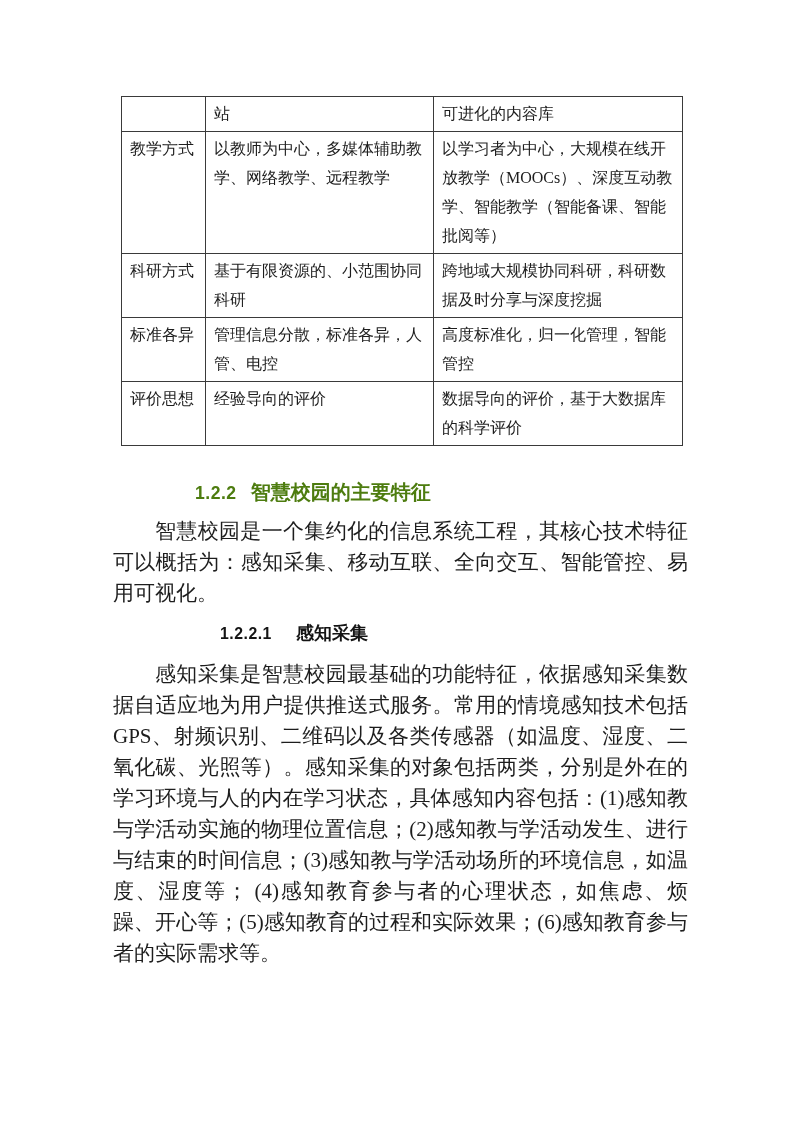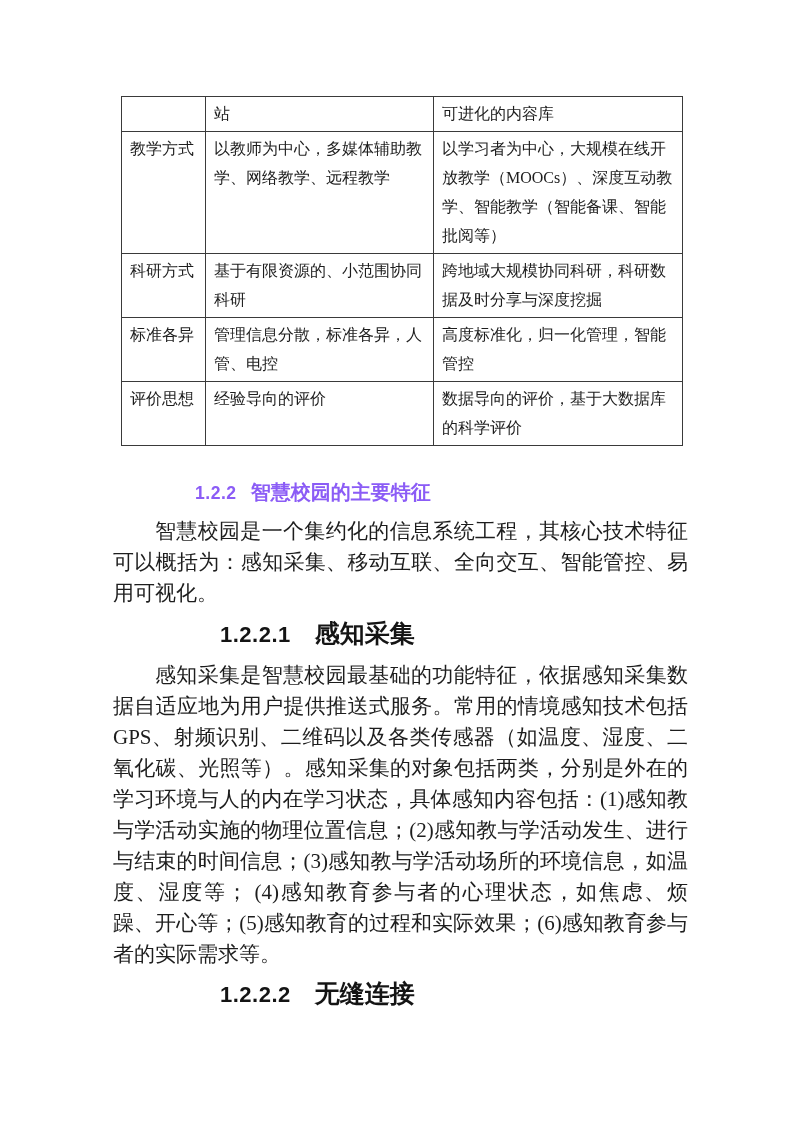--- a/index.html
+++ b/index.html
@@ -36,26 +36,26 @@
   col.c1 { width: 84px; }
   col.c2 { width: 228px; }
   col.c3 { width: 249px; }
   
   .h-main {
     margin: 34px 0 0 82px;
     font-family: "Liberation Sans", "DejaVu Sans", sans-serif;
     font-weight: bold;
     font-size: 20px;
     line-height: 24px;
-    color: #8b5cf6;
+    color: #4d7c0f;
   }
   .h-sub {
     font-family: "Liberation Sans", "DejaVu Sans", sans-serif;
     font-weight: bold;
-    font-size: 25px;
+    font-size: 18px;
     line-height: 24px;
     color: #141414;
   }
   .h-sub.first  { margin: 12px 0 0 107px; }
   .h-sub.second { margin: 11px 0 0 107px; }
   .hnum { font-size: 0.88em; letter-spacing: 0.5px; }
   .gap-sm { margin-left: 14px; }
   .gap-lg { margin-left: 24px; }
   
   p.body {
@@ -110,16 +110,15 @@
         </tr>
       </tbody>
     </table>
 
     <h2 class="h-main"><span class="hnum">1.2.2</span><span class="gap-sm">智慧校园的主要特征</span></h2>
     <p class="body p1">智慧校园是一个集约化的信息系统工程，其核心技术特征可以概括为：感知采集、移动互联、全向交互、智能管控、易用可视化。</p>
 
     <h3 class="h-sub first"><span class="hnum">1.2.2.1</span><span class="gap-lg">感知采集</span></h3>
     <p class="body p2">感知采集是智慧校园最基础的功能特征，依据感知采集数据自适应地为用户提供推送式服务。常用的情境感知技术包括 GPS、射频识别、二维码以及各类传感器（如温度、湿度、二氧化碳、光照等）。感知采集的对象包括两类，分别是外在的学习环境与人的内在学习状态，具体感知内容包括：(1)感知教与学活动实施的物理位置信息；(2)感知教与学活动发生、进行与结束的时间信息；(3)感知教与学活动场所的环境信息，如温度、湿度等； (4)感知教育参与者的心理状态，如焦虑、烦躁、开心等；(5)感知教育的过程和实际效果；(6)感知教育参与者的实际需求等。</p>
 
-    <h3 class="h-sub second"><span class="hnum">1.2.2.2</span><span class="gap-lg">无缝连接</span></h3>
 
   </div>
 </div>
 
 </body></html>

